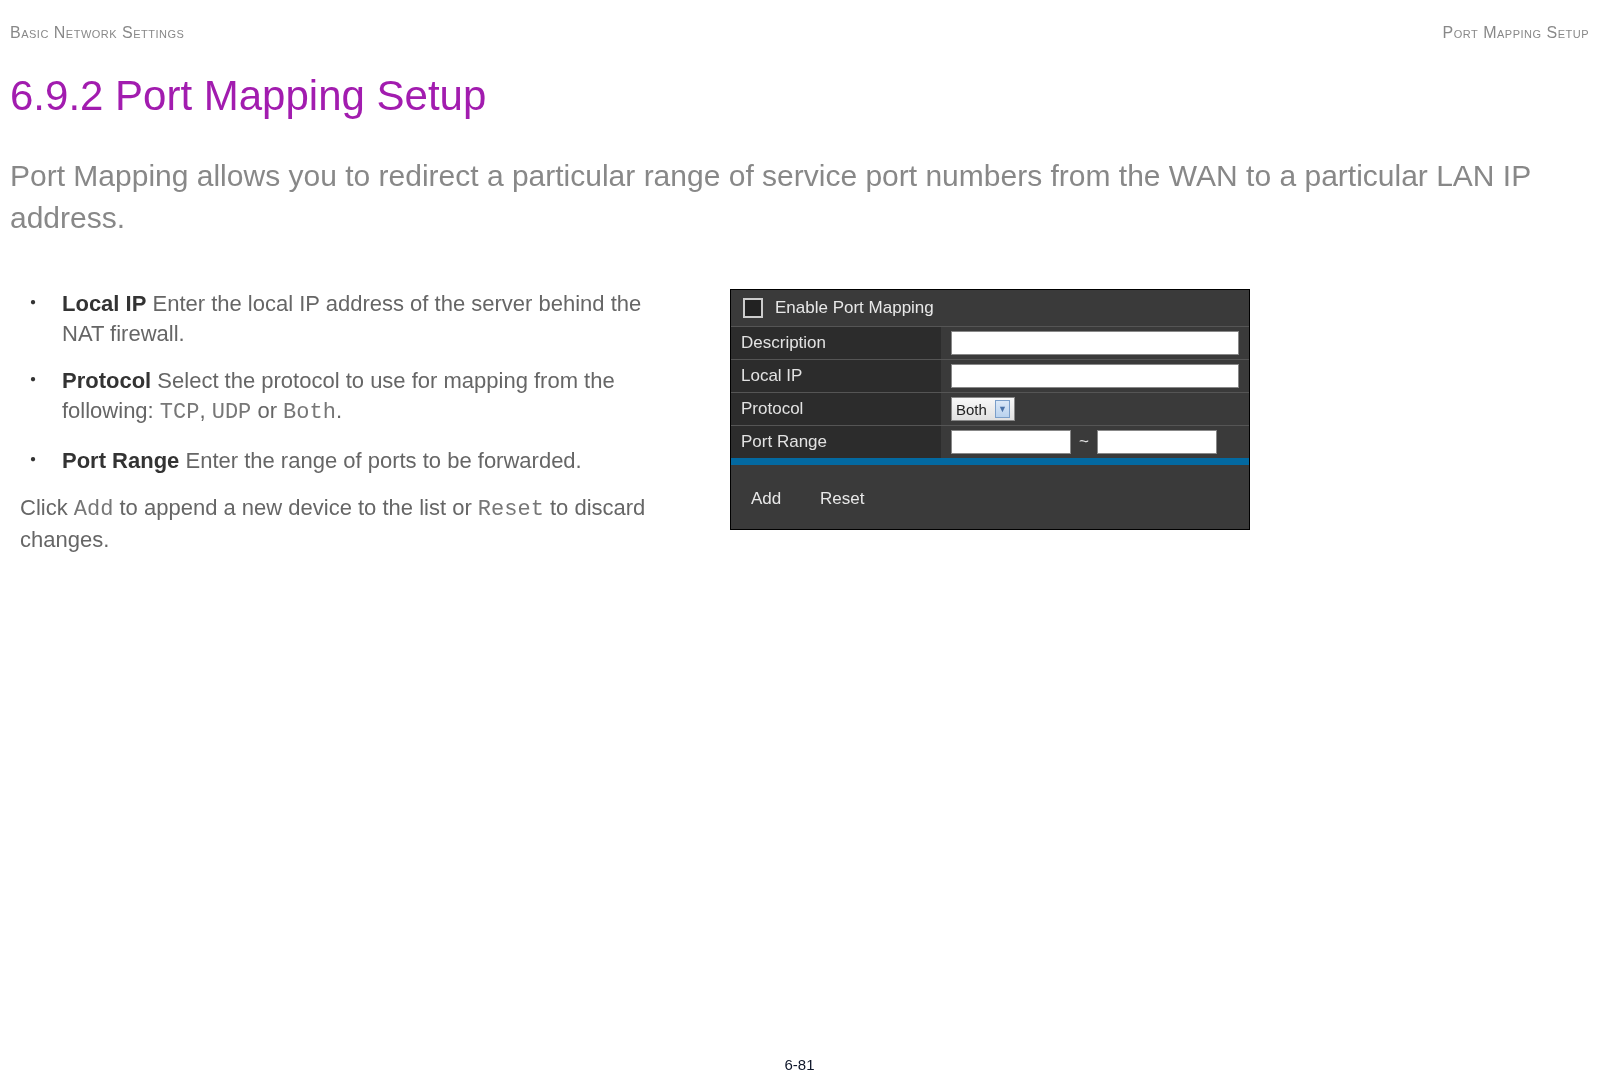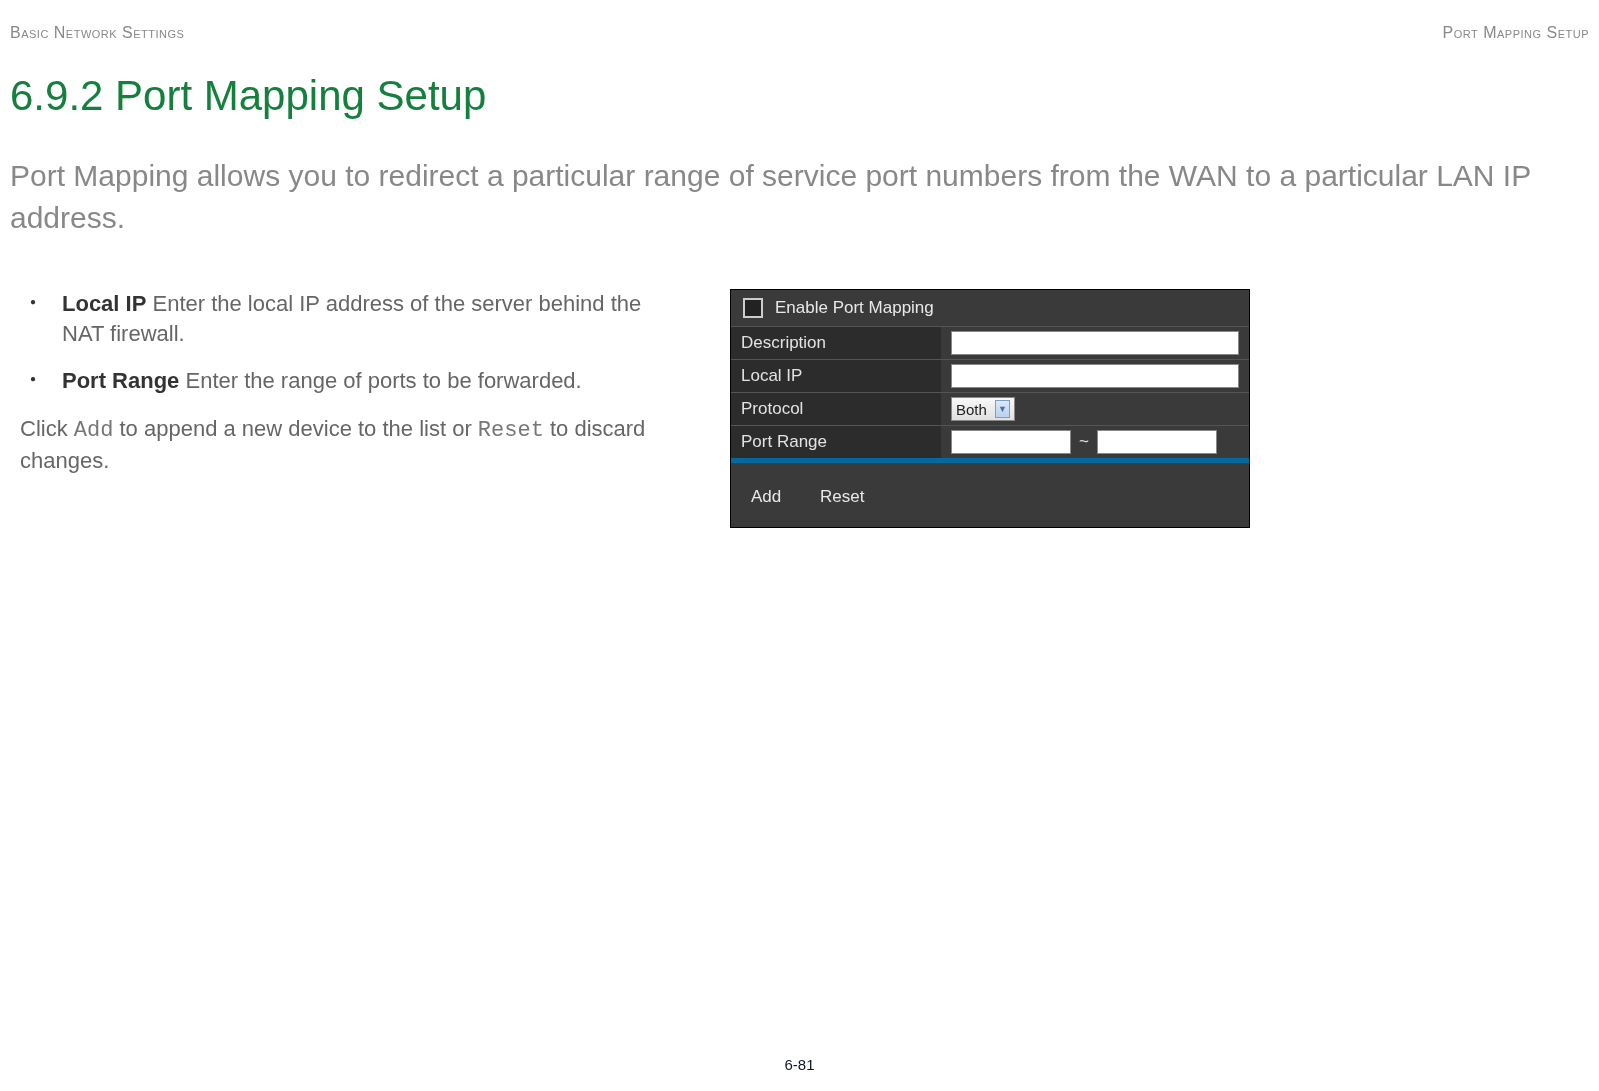--- a/index.html
+++ b/index.html
@@ -20,21 +20,21 @@
       justify-content: space-between;
       padding: 24px 10px 0 10px;
       font-size: 16px;
       font-variant: small-caps;
       letter-spacing: 0.5px;
       color: #888;
     }
     .section-title {
       font-size: 42px;
       font-weight: normal;
-      color: #15803d;
+      color: #a21caf;
       padding: 30px 10px 5px 10px;
       font-family: Arial, Helvetica, sans-serif;
     }
     .intro-text {
       font-size: 30px;
       color: #888;
       padding: 30px 12px 20px 10px;
       line-height: 1.4;
     }
     .content-row {
@@ -172,21 +172,21 @@
       height: 24px;
       width: 120px;
       border: 1px solid #888;
     }
     .tilde {
       color: #e2e2e2;
     }
     .widget-footer {
       padding: 18px 12px 14px 12px;
       background: #3a3a3a;
-      border-top: 5px solid #0369a1;
+      border-top: 7px solid #0369a1;
     }
     .widget-btn {
       display: inline-block;
       color: #e8e8e8;
       padding: 6px 8px;
       margin-right: 18px;
       font-size: 17px;
       cursor: pointer;
     }
   </style>
@@ -200,20 +200,23 @@
 
 <h1 class="section-title">6.9.2 Port Mapping Setup</h1>
 
 <p class="intro-text">Port Mapping allows you to redirect a particular range of service port numbers from the WAN to a particular LAN IP address.</p>
 
 <div class="content-row">
   <div class="left-col">
     <ul class="bullets">
       <li>
         <span class="term">Local IP</span><span>  Enter the local IP address of the server behind the NAT firewall.</span>
+      </li>
+      <li>
+        <span class="term">Protocol</span><span>  Select the protocol to use for mapping from the following: </span><span class="mono">TCP</span><span>, </span><span class="mono">UDP</span><span> or </span><span class="mono">Both</span><span>.</span>
       </li>
       <li>
         <span class="term">Port Range</span><span>  Enter the range of ports to be forwarded.</span>
       </li>
     </ul>
     <p class="click-text">
       <span>Click </span><span class="mono">Add</span><span> to append a new device to the list or </span><span class="mono">Reset</span><span> to discard changes.</span>
     </p>
   </div>
 

